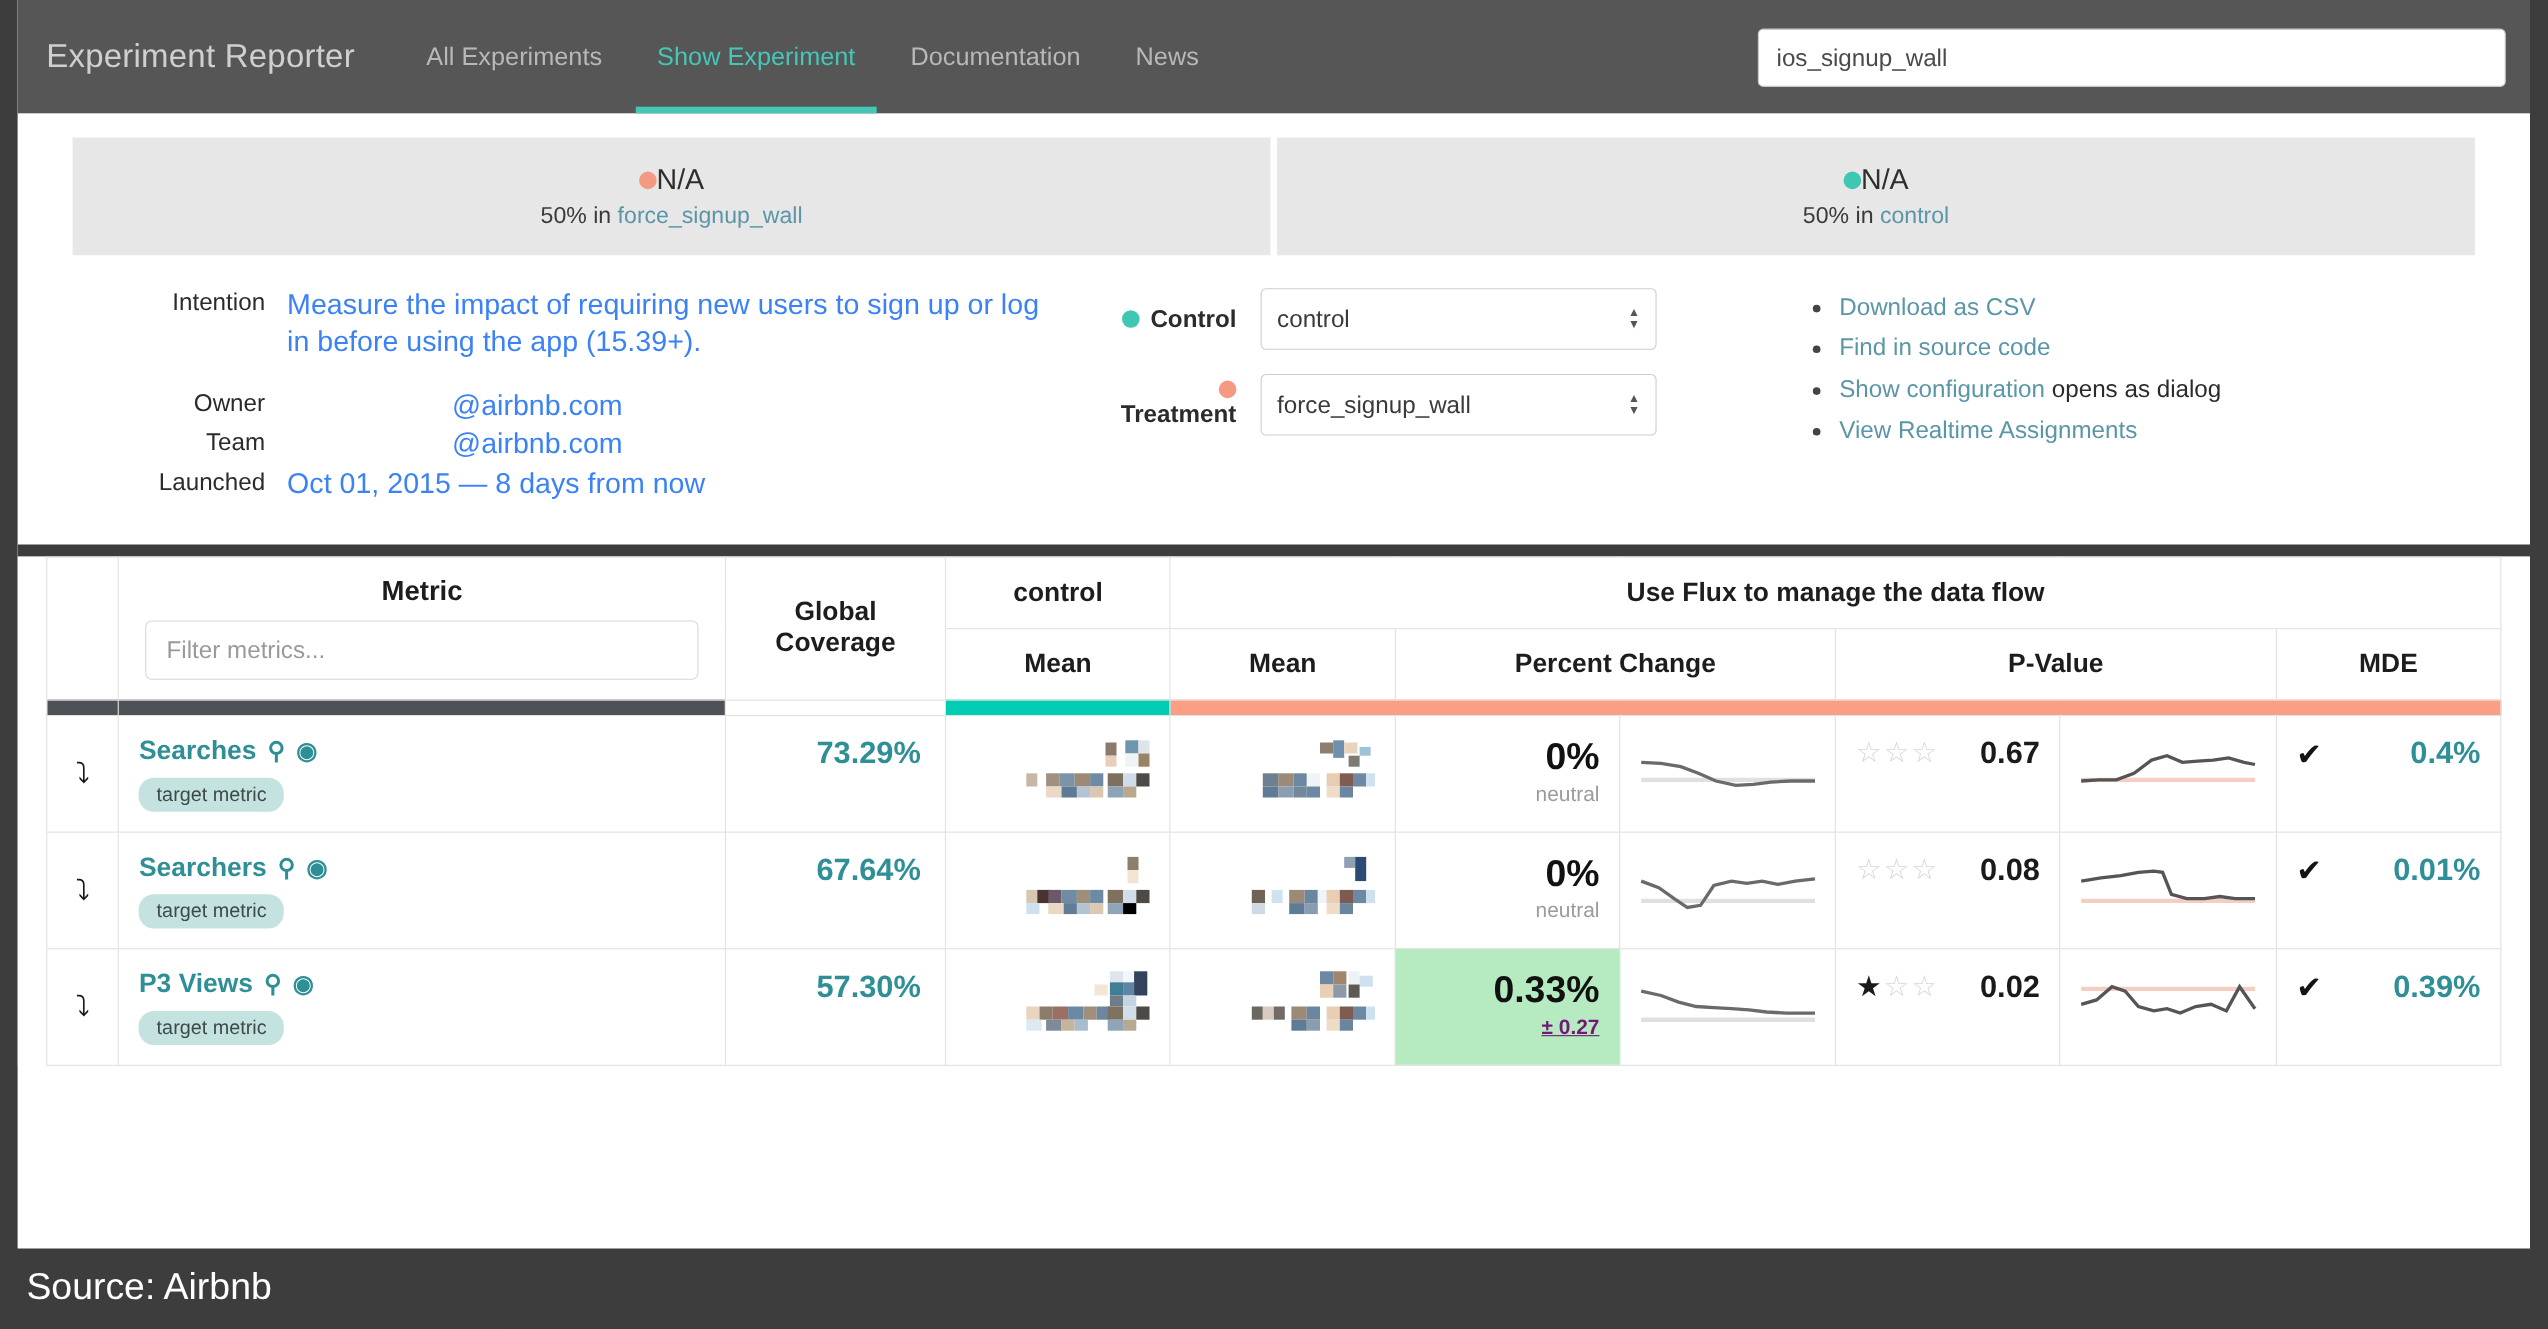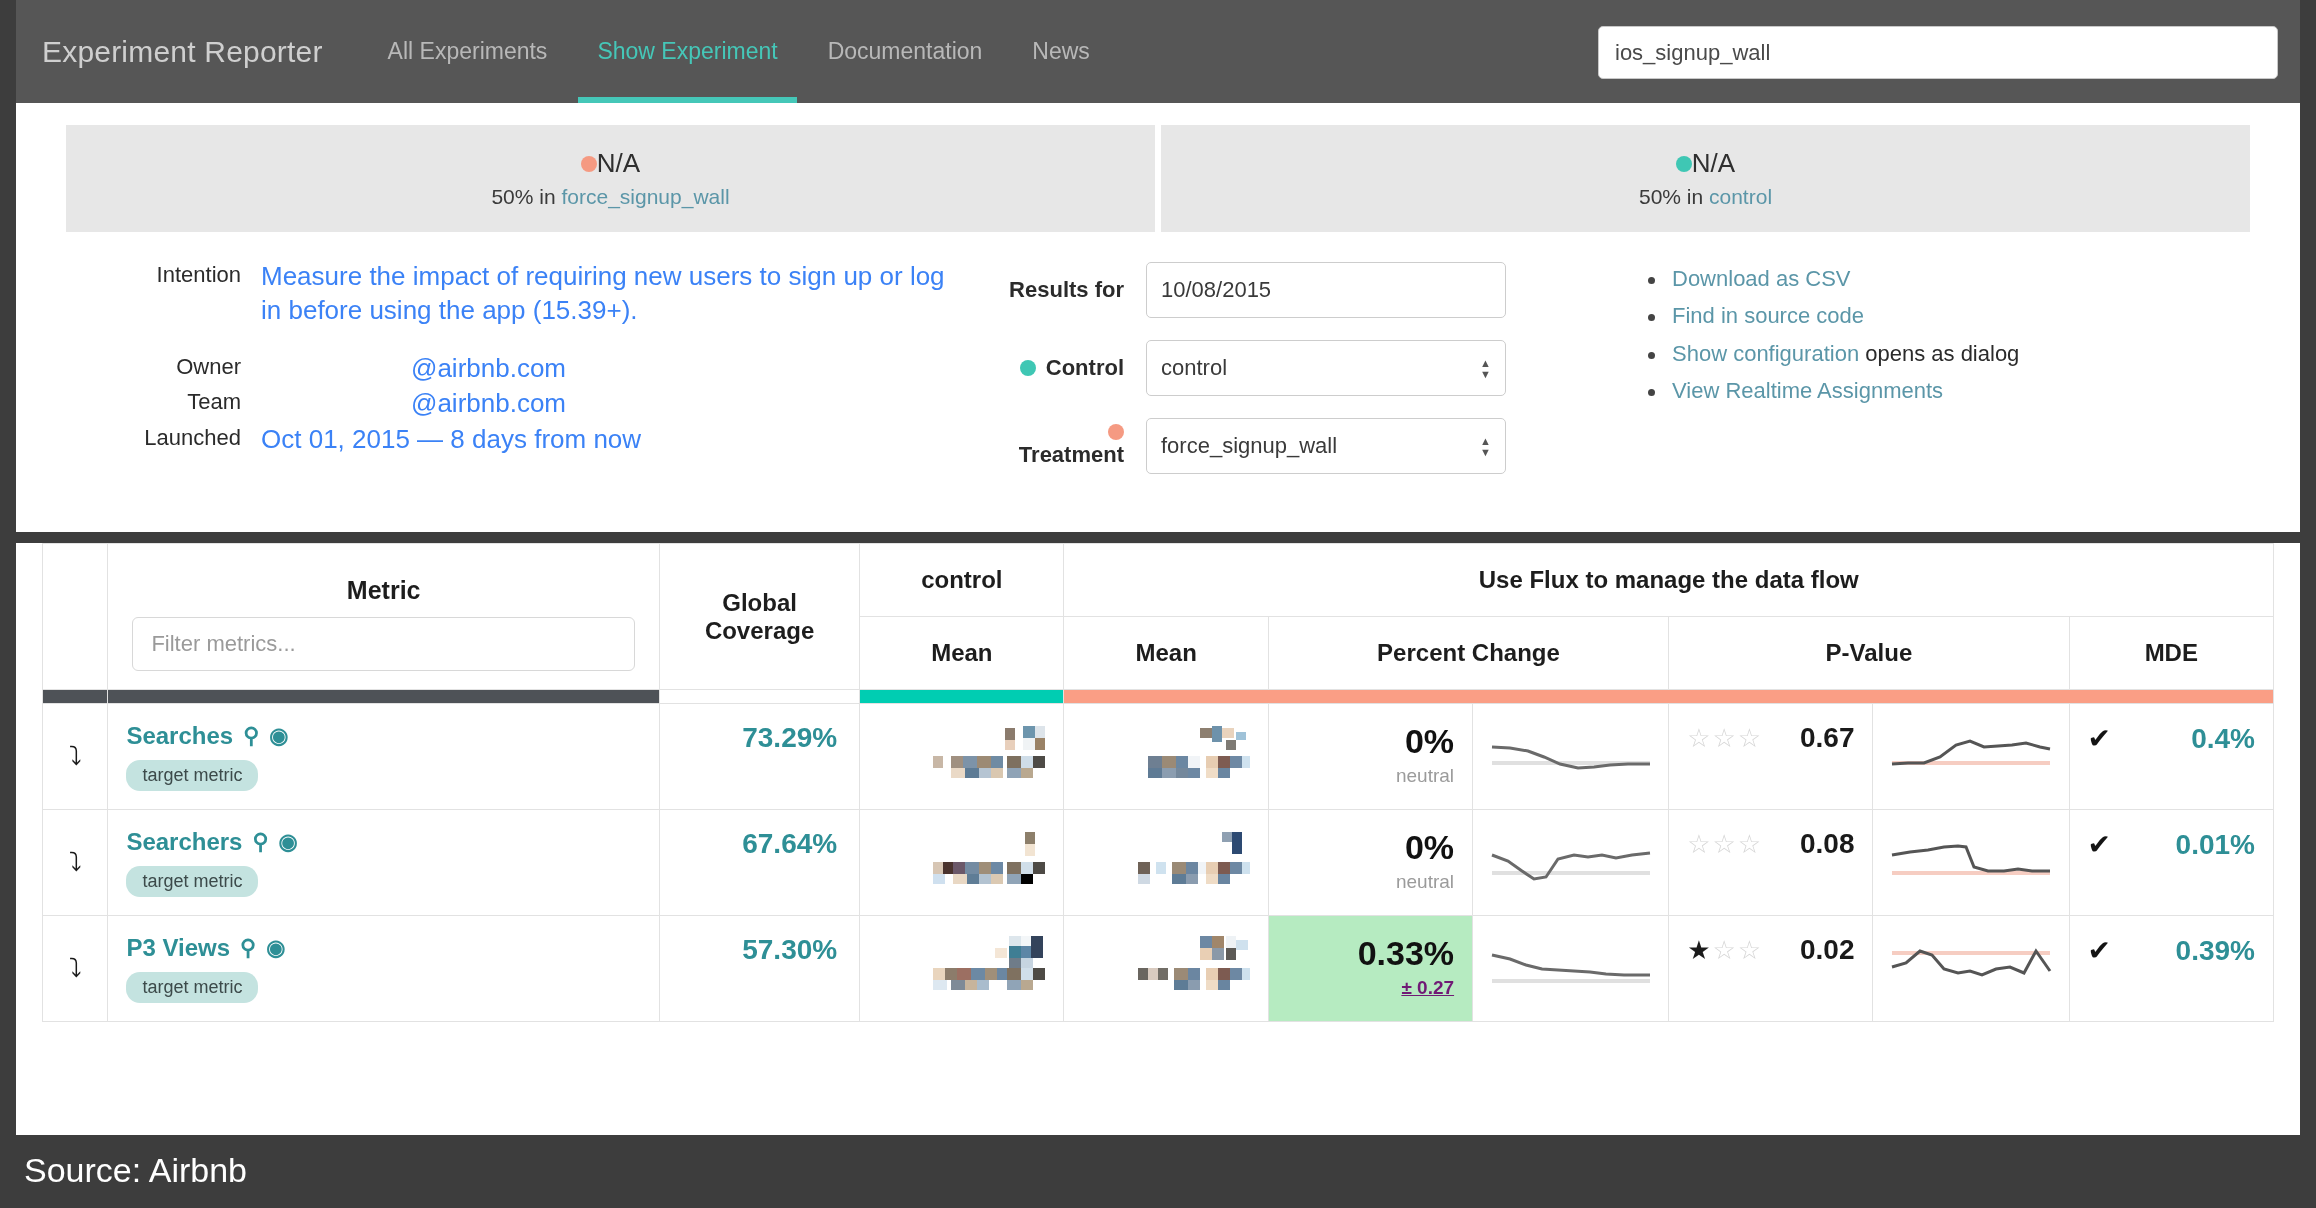--- a/index.html
+++ b/index.html
@@ -189,21 +189,21 @@
   .col-expand { width: 64px; }
   .col-metric { width: 540px; }
   .col-cov { width: 196px; }
   .col-mean { width: 200px; }
   .col-pct { width: 200px; }
   .col-spark1 { width: 192px; }
   .col-pval { width: 200px; }
   .col-spark2 { width: 192px; }
   .col-mde { width: 200px; }
 
-  .metric-head-cell { padding: 32px 24px 18px 24px; vertical-align: top; }
+  .metric-head-cell { padding: 16px 24px 18px 24px; vertical-align: top; }
   .metric-head-title { text-align: center; font-size: 25px; font-weight: bold; color: #1d1d1d; margin-bottom: 12px; }
   .filter-input {
     width: 100%; height: 54px;
     border: 1px solid #d8d8d8; border-radius: 6px;
     padding: 0 18px; font-size: 22px; color: #555;
     font-family: "Liberation Sans", sans-serif;
     outline: none;
   }
   .filter-input::placeholder { color: #9a9a9a; }
 
@@ -316,26 +316,20 @@
             <span class="redacted-name"></span><span>@airbnb.com</span>
           </div>
         </div>
         <div class="dl-row">
           <div class="dl-label">Launched</div>
           <div class="dl-value">Oct 01, 2015 — 8 days from now</div>
         </div>
       </div>
 
       <div class="detail-mid">
-        <div class="form-row">
-          <div class="form-label">Results for</div>
-          <div class="field">
-            <span>10/08/2015</span>
-          </div>
-        </div>
         <div class="form-row">
           <div class="form-label">
             <span class="dot teal"></span>
             <span>Control</span>
           </div>
           <div class="field">
             <span>control</span>
             <span class="select-caret">
               <span>▲</span>
                 <span>▼</span>

